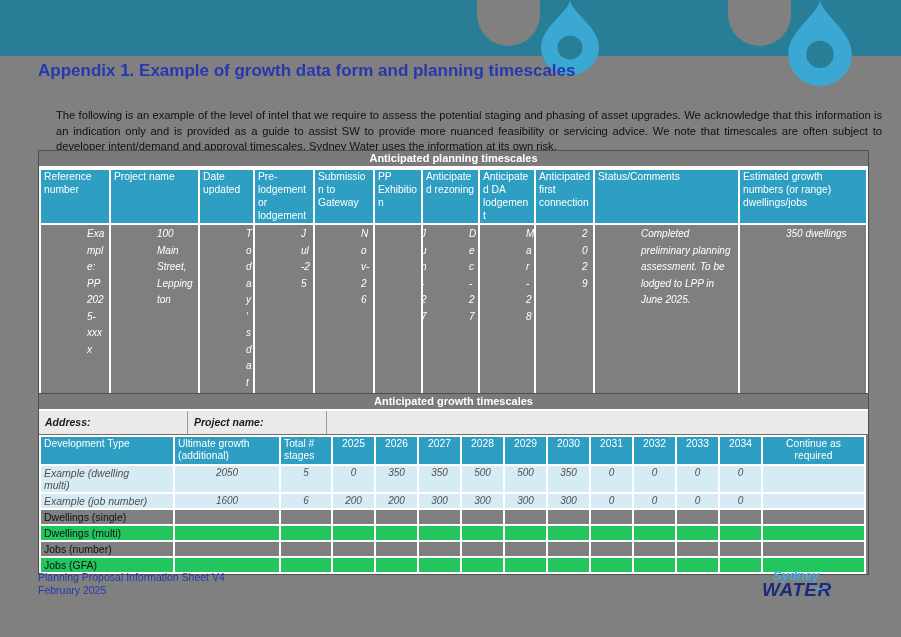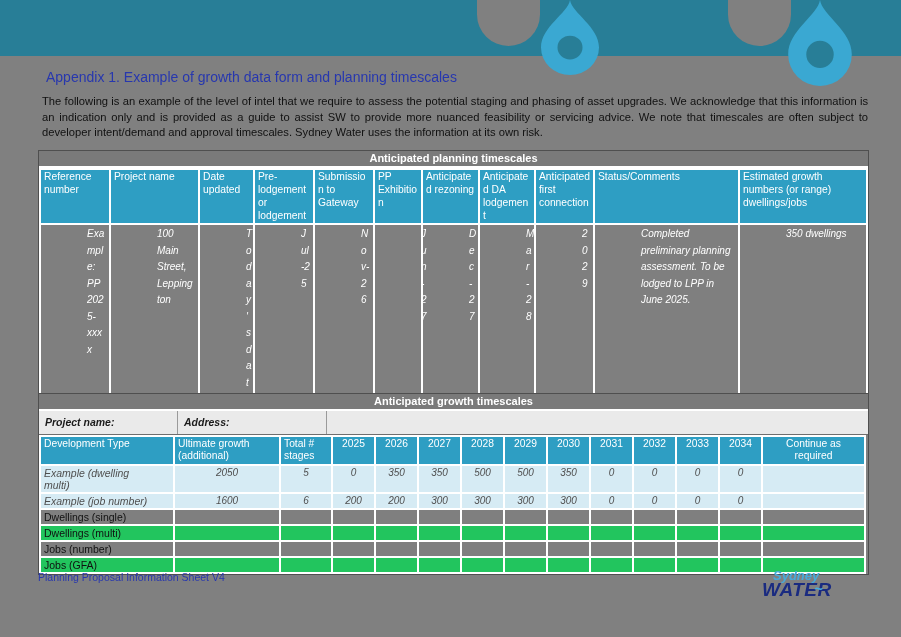--- a/index.html
+++ b/index.html
@@ -7,22 +7,22 @@
 
   
   .top-band{position:absolute;left:0;top:0;width:901px;height:56px;background:#287E97;}
   .notch{position:absolute;top:0;width:63px;height:46px;background:#808080;border-radius:0 0 32px 32px;}
   .notch.n1{left:477px;}
   .notch.n2{left:728px;}
   .drop{position:absolute;top:0;}
   .drop.d1{left:539px;width:62px;height:76px;}
   .drop.d2{left:786px;width:68px;height:87px;}
 
-  .page-title{position:absolute;left:38px;top:61px;width:832px;margin:8px;font-size:14px;font-weight:400;color:#2737AE;}
-  .intro{position:absolute;left:38px;top:90px;width:826px;margin:4px;font-size:11.2px;line-height:1.4;color:#101010;text-align:justify;}
+  .page-title{position:absolute;left:38px;top:61px;width:832px;margin:0;font-size:17px;font-weight:700;color:#2737AE;}
+  .intro{position:absolute;left:38px;top:90px;width:826px;margin:18px;font-size:11.2px;line-height:1.4;color:#101010;text-align:justify;}
 
   .tbl-wrap{position:absolute;left:38px;width:829px;border:1px solid #4f4f4f;background:#808080;}
   #t1wrap{top:150px;}
   #t2wrap{top:363px;margin-top:30px;}
   .band{background:#7a7a7a;color:#fff;font-weight:bold;font-size:11px;text-align:center;padding:1px 0 2px;border-bottom:2px solid #fff;}
 
   table{border-collapse:collapse;table-layout:fixed;width:827px;}
   td{border:2px solid #fff;padding:1px 3px;font-size:10px;word-wrap:break-word;vertical-align:top;}
 
   
@@ -144,22 +144,22 @@
             <td></td>
             <td></td>
           </tr>
         </tbody>
       </table>
   </div>
 
   <div class="tbl-wrap" id="t2wrap">
     <div class="band">Anticipated growth timescales</div>
     <div class="info-row">
+      <div class="info-cell ic-b">Address:</div>
       <div class="info-cell ic-a">Project name:</div>
-      <div class="info-cell ic-b">Address:</div>
     </div>
     <table id="t2">
         <colgroup>
           <col style="width: 134px;">
           <col style="width: 106px;">
           <col style="width: 52px;">
           <col style="width: 43px;">
           <col style="width: 43px;">
           <col style="width: 43px;">
           <col style="width: 43px;">
@@ -283,20 +283,21 @@
             <td class="t2num"></td>
             <td class="t2num"></td>
             <td class="t2num"></td>
           </tr>
         </tbody>
       </table>
   </div>
 
   <div class="footer-left">
     <div>Planning Proposal Information Sheet V4</div>
+    <div>February 2025</div>
   </div>
 
   <div class="logo">
     <span class="logo-sydney">Sydney</span>
     <span class="logo-water"><span>WATER</span><span class="logo-wave">~</span></span>
   </div>
 
 </div>
 
 </body></html>

